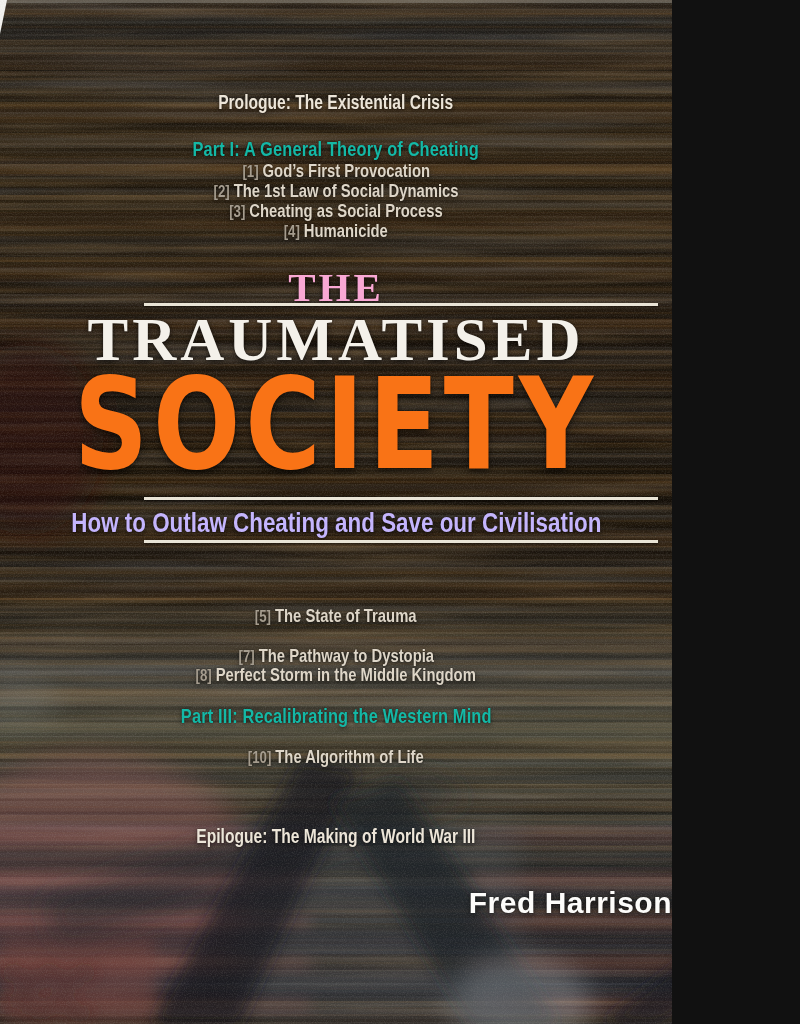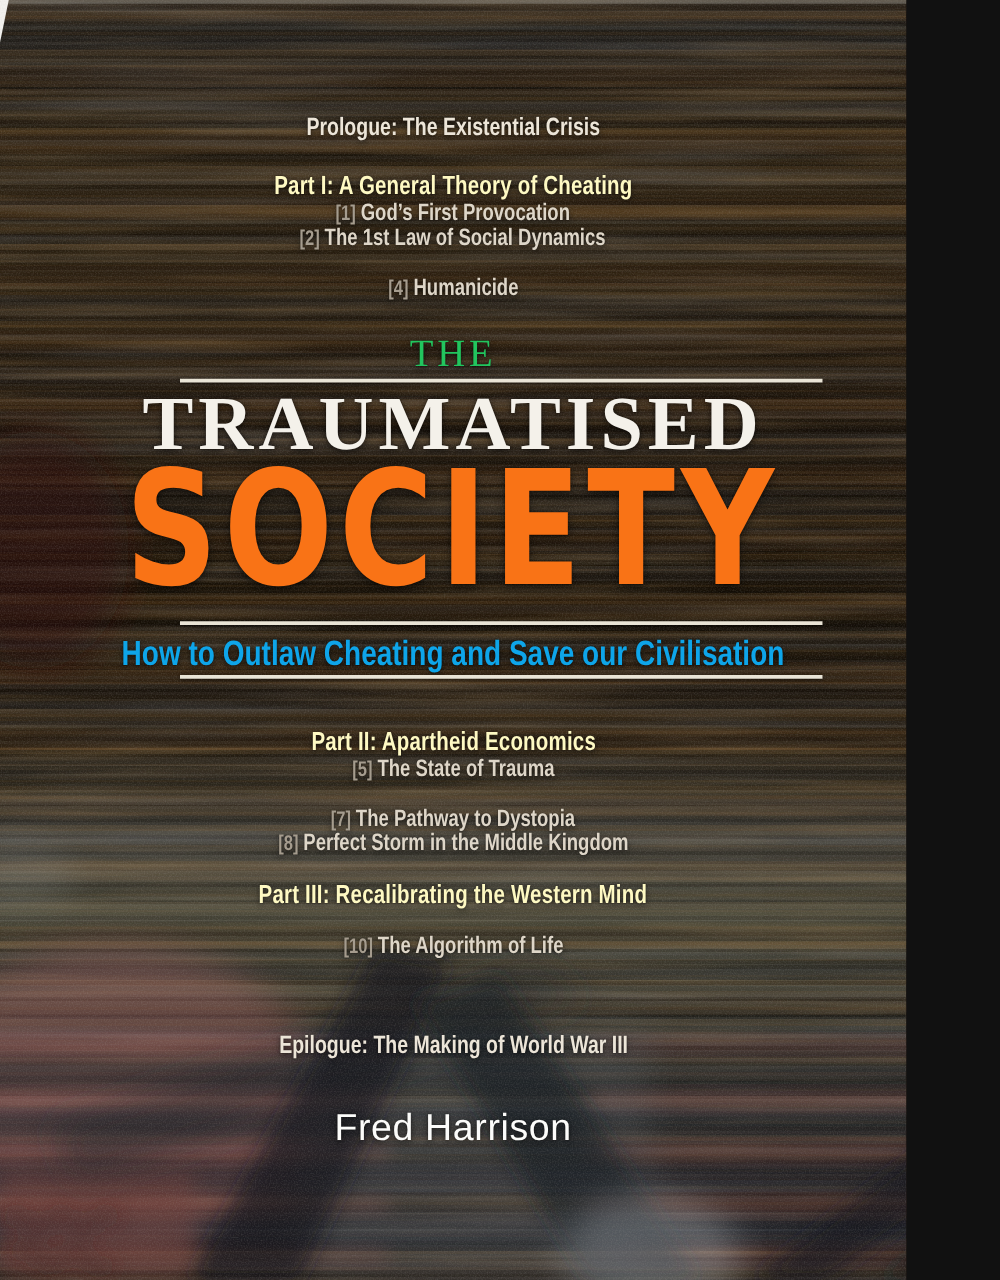--- a/index.html
+++ b/index.html
@@ -1,17 +1,17 @@
 <!DOCTYPE html>
 <html><head>
 <meta charset="utf-8">
 <style>
   html,body{margin:0;padding:0;background:#111;}
   .cover{
-    position:relative;width:725px;height:1024px;overflow:hidden;
+    position:relative;width:672px;height:1024px;overflow:hidden;
     background:#241a10;
     font-family:"Liberation Sans",sans-serif;
   }
   
   .bg-base{
     position:absolute;inset:0;z-index:0;
     background:linear-gradient(180deg,
       #3a362e 0%, #2f2a22 1%, #2a241c 4%, #332818 8%, #382a16 14%,
       #342714 20%, #2e2212 26%, #2a1e10 32%, #241a0e 38%, #201608 44%,
       #241a0c 50%, #2c2113 54%, #332818 58%, #3a3222 62%, #423c2c 66%,
@@ -31,34 +31,34 @@
   .s3{background:repeating-linear-gradient(180deg,
       rgba(120,70,30,0.10) 0 17px, rgba(0,0,0,0.14) 17px 29px,
       rgba(70,80,95,0.10) 29px 41px, rgba(0,0,0,0) 41px 53px);}
   .bg-art{position:absolute;inset:0;z-index:2;}
   
   .txt{position:absolute;inset:0;z-index:10;}
   .line{position:absolute;left:0;right:0;text-align:center;line-height:1;white-space:nowrap;
         text-shadow:0 2px 6px rgba(0,0,0,0.55),0 0 2px rgba(0,0,0,0.4);}
   .cond{display:inline-block;transform:scaleX(0.78);transform-origin:50% 50%;}
   .sans{font-weight:bold;}
-  .head{font-size:21px;color:#fef9c3;letter-spacing:0.2px;}
+  .head{font-size:21px;color:#14b8a6;letter-spacing:0.2px;}
   .prol{font-size:20px;color:#ece5d8;}
   .chapter{font-size:19px;color:#ded6c8;}
   .chapter .num{color:#a59c8e;font-size:17px;margin-right:5px;}
-  .the{font-family:"Liberation Serif",serif;font-weight:normal;font-size:31px;
-       letter-spacing:3px;color:#22c55e;}
+  .the{font-family:"Liberation Serif",serif;font-weight:bold;font-size:41px;
+       letter-spacing:3px;color:#f9a8d4;}
   .traum{font-family:Liberation Serif, serif;font-weight:bold;font-size:61px;
        letter-spacing:4px;color:#f4f1ea;}
   .society{font-size:106px;color:#f97316;}
   .society .stretch{display:inline-block;font-family:"DejaVu Sans",sans-serif;font-weight:bold;
        letter-spacing:5px;transform:scale(0.97,1.2);transform-origin:50% 55%;}
-  .subtitle{font-size:28px;color:#0ea5e9;}
+  .subtitle{font-size:28px;color:#c4b5fd;}
   .subtitle .cond{transform:scaleX(0.8);}
-  .author{font-size:30px;color:#fcfcfa;font-weight:normal;letter-spacing:0.5px;}
+  .author{font-size:30px;color:#fcfcfa;font-weight:bold;letter-spacing:0.5px;text-align:right;}
   .rule{position:absolute;left:144px;width:514px;height:3px;background:#e9e4d6;
         box-shadow:0 1px 3px rgba(0,0,0,0.5);}
 </style>
 </head>
 <body>
 
 <div class="cover">
 
   <div class="bg-base"></div>
   <div class="bg-streaks s1"></div>
@@ -145,20 +145,23 @@
 
     <div class="line sans head" style="top:138px">
       <span class="cond">Part I: A General Theory of Cheating</span>
     </div>
     <div class="line sans chapter" style="top:161px">
       <span class="cond"><span class="num">[1]</span><span>God’s First Provocation</span></span>
     </div>
     <div class="line sans chapter" style="top:181px">
       <span class="cond"><span class="num">[2]</span><span>The 1st Law of Social Dynamics</span></span>
     </div>
+    <div class="line sans chapter" style="top:201px">
+      <span class="cond"><span class="num">[3]</span><span>Cheating as Social Process</span></span>
+    </div>
     <div class="line sans chapter" style="top:221px">
       <span class="cond"><span class="num">[4]</span><span>Humanicide</span></span>
     </div>
 
     <div class="line the" style="top:267px">
       <span>THE</span>
     </div>
     <div class="rule" style="top:303px"></div>
     <div class="line traum" style="top:309px">
       <span>TRAUMATISED</span>
@@ -166,23 +169,20 @@
     <div class="line society" style="top:372px">
       <span class="stretch">SOCIETY</span>
     </div>
 
     <div class="rule" style="top:497px"></div>
     <div class="line sans subtitle" style="top:509px">
       <span class="cond">How to Outlaw Cheating and Save our Civilisation</span>
     </div>
     <div class="rule" style="top:540px"></div>
 
-    <div class="line sans head" style="top:583px">
-      <span class="cond">Part II: Apartheid Economics</span>
-    </div>
     <div class="line sans chapter" style="top:606px">
       <span class="cond"><span class="num">[5]</span><span>The State of Trauma</span></span>
     </div>
     <div class="line sans chapter" style="top:646px">
       <span class="cond"><span class="num">[7]</span><span>The Pathway to Dystopia</span></span>
     </div>
     <div class="line sans chapter" style="top:665px">
       <span class="cond"><span class="num">[8]</span><span>Perfect Storm in the Middle Kingdom</span></span>
     </div>
 

